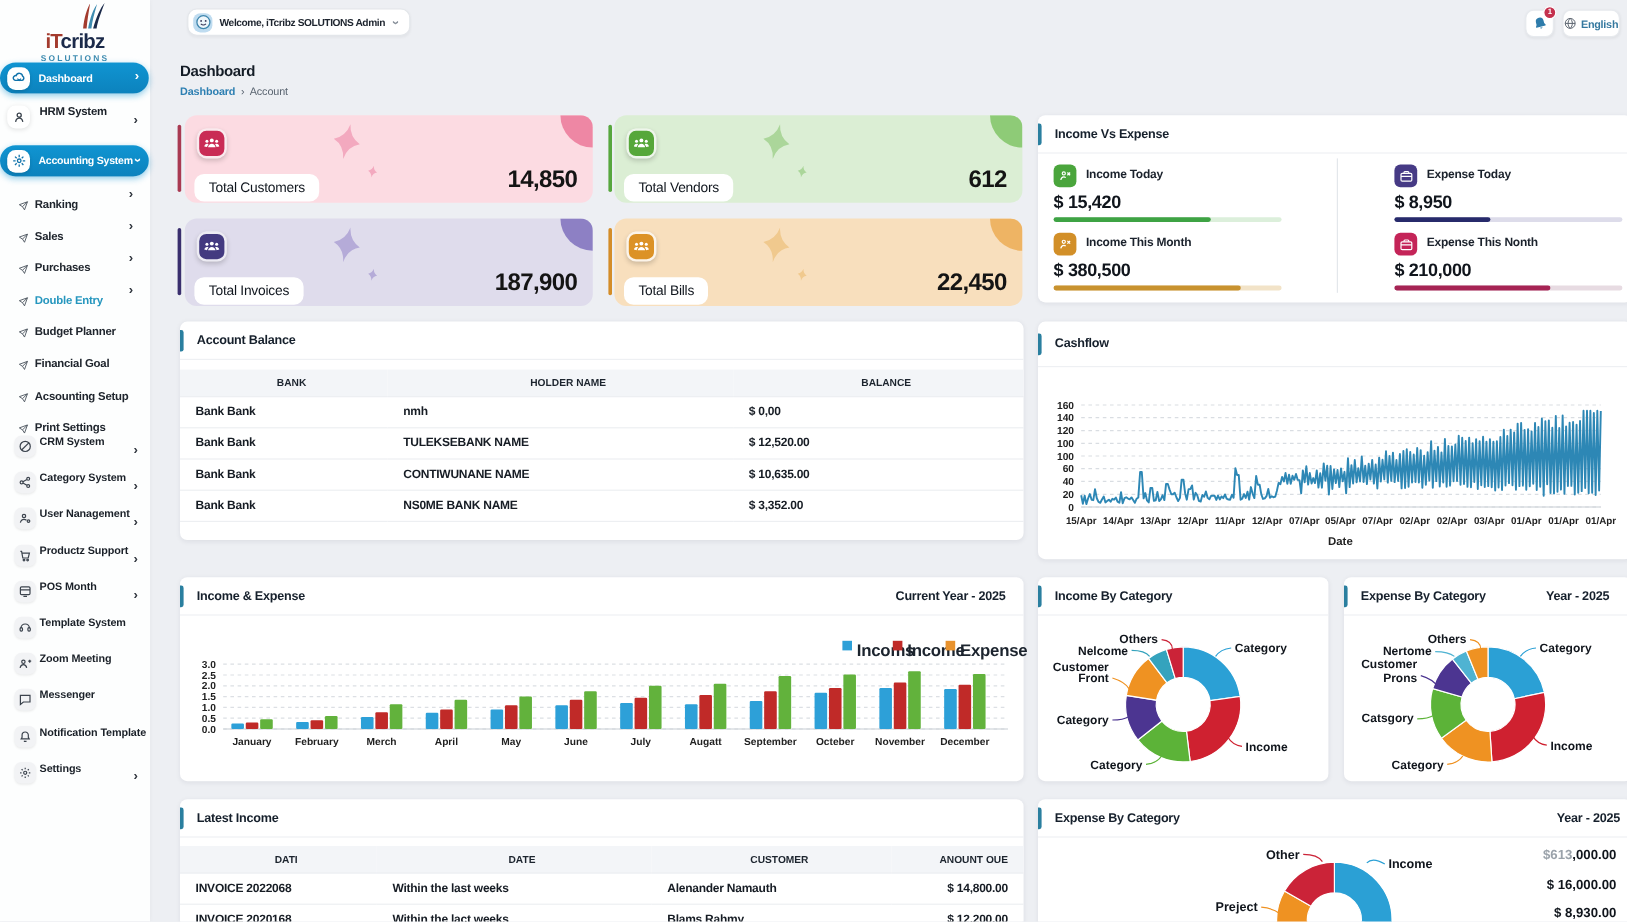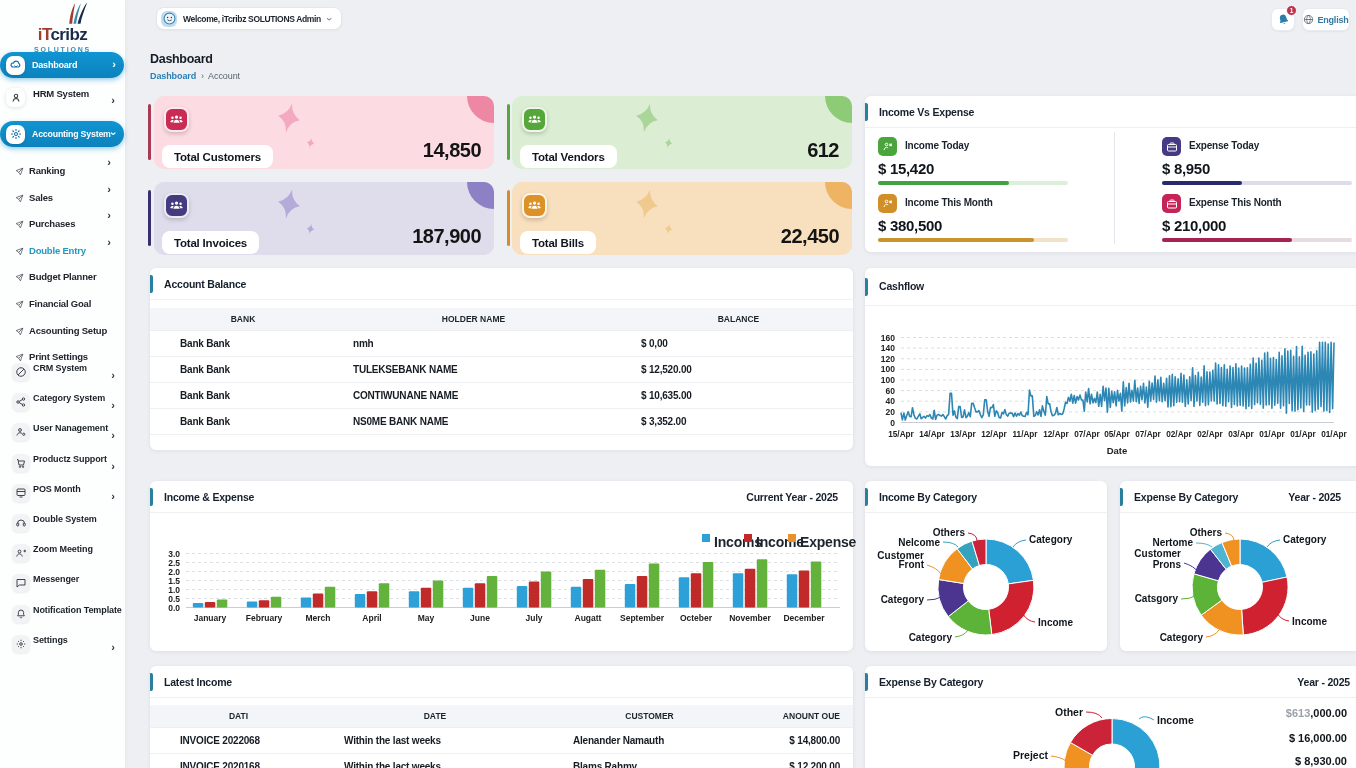--- a/index.html
+++ b/index.html
@@ -31,39 +31,39 @@
 .welcome .txt{font-size:8.5px;font-weight:bold;color:#1d242e;margin-left:6px;white-space:nowrap;letter-spacing:-.35px}
 .welcome .chev{color:#8a929c;font-size:11px;margin-left:7px;font-weight:bold}
 .iconbtn{position:absolute;background:#fff;border:1px solid #e7eaee;border-radius:7px;box-shadow:0 1px 2px rgba(0,0,0,.05);display:flex;align-items:center;justify-content:center}
 .h1{position:absolute;left:150px;top:52px;font-size:12.5px;font-weight:bold;color:#141c26;letter-spacing:-.3px}
 .crumb{position:absolute;left:150px;top:71px;font-size:9px;color:#5a6470;letter-spacing:-.1px}
 .crumb a{color:#2d7fb2;font-weight:bold;text-decoration:none}
 
 .scard{position:absolute;width:340px;height:73px;border-radius:10px;overflow:hidden}
 .sbar{position:absolute;width:3px;height:56px;border-radius:2px}
 .scard .ic{position:absolute;left:10px;top:11px;width:25px;height:25px;border-radius:8px;border:2px solid rgba(255,255,255,.9);box-shadow:0 2px 4px rgba(0,0,0,.18);display:flex;align-items:center;justify-content:center}
-.scard .chip{position:absolute;left:8px;bottom:1px;height:23px;background:#fff;border-radius:8px;display:flex;align-items:center;padding:0 12px;font-size:11.5px;font-weight:bold;color:#10161e;letter-spacing:-.2px;white-space:nowrap}
+.scard .chip{position:absolute;left:8px;bottom:1px;height:23px;background:#fff;border-radius:8px;display:flex;align-items:center;padding:0 12px;font-size:11.5px;font-weight:normal;color:#10161e;letter-spacing:-.2px;white-space:nowrap}
 .scard .val{position:absolute;right:13px;bottom:7px;font-size:20px;font-weight:bold;color:#141414;letter-spacing:-.5px}
 .scard .corner{position:absolute;right:0;top:0;width:27px;height:27px;border-bottom-left-radius:100%}
 
 .panel{position:absolute;background:#fff;border-radius:6px;box-shadow:0 1px 4px rgba(25,35,50,.07)}
 .ptitle{position:absolute;left:0;top:0;right:0;height:32px;border-bottom:1px solid #eef0f3}
 .ptitle .tbar{position:absolute;left:0;top:7px;width:3px;height:18px;background:#2a7f9f;border-radius:0 2px 2px 0}
 .ptitle .t{position:absolute;left:14px;top:10px;font-size:10.5px;font-weight:bold;color:#16202c;letter-spacing:-.2px;white-space:nowrap}
 .ptitle .tr{position:absolute;right:15px;top:10px;font-size:10.5px;font-weight:bold;color:#16202c;letter-spacing:-.2px;white-space:nowrap}
 
 .ive-item .iic{position:absolute;width:19px;height:19px;border-radius:5px;display:flex;align-items:center;justify-content:center}
 .ive-item .lab{position:absolute;font-size:10px;font-weight:bold;color:#1b222c;letter-spacing:-.2px;white-space:nowrap}
 .ive-item .val{position:absolute;font-size:15px;font-weight:bold;color:#10151c;letter-spacing:-.3px}
 .ive-item .track{position:absolute;width:190px;height:4px;border-radius:2px}
 .ive-item .fill{height:4px;border-radius:2px}
 
 table.tbl{border-collapse:collapse;width:100%;table-layout:fixed}
 table.tbl th{background:#f3f5f8;font-size:8.5px;color:#1c242e;text-align:center;font-weight:bold;padding:6px 0 6px 13px;letter-spacing:0;white-space:nowrap}
-table.tbl td{font-size:10px;color:#161c24;font-weight:bold;padding:7px 0 7px 30px;border-top:1px solid #edeff2;letter-spacing:-.2px;white-space:nowrap}
+table.tbl td{font-size:10px;color:#161c24;font-weight:bold;padding:7px 0 7px 13px;border-top:1px solid #edeff2;letter-spacing:-.2px;white-space:nowrap}
 table.tbl tr:last-child td{border-bottom:1px solid #edeff2}
 
 .leg{position:absolute;display:flex;align-items:flex-start;font-size:14px;font-weight:bold;color:#1c242e;letter-spacing:-.2px}
 .leg .sw{width:8px;height:8px;margin-right:4px;display:inline-block}
 </style>
 </head>
 <body>
 
 <div class="sidebar">
   <svg class="abs" style="left:63px;top:0px" width="25" height="26" viewBox="0 0 30 26">
@@ -213,21 +213,21 @@
       <div class="chev">›</div>
     </div>
   <div class="mrow" style="top:514px">
       <div class="gico">
         <svg width="12" height="12" viewBox="0 0 24 24" fill="none" stroke="#3c444e" stroke-width="2">
           <path d="M5 13a7 7 0 0 1 14 0"></path>
           <rect x="3.5" y="12" width="4" height="6" rx="1.8"></rect>
           <rect x="16.5" y="12" width="4" height="6" rx="1.8"></rect>
         </svg>
       </div>
-      <div class="txt" style="margin-left:3px;font-size:9px;letter-spacing:-.1px">Double System</div>
+      <div class="txt" style="margin-left:3px;font-size:9px;letter-spacing:-.1px">Template System</div>
     </div>
   <div class="mrow" style="top:544px">
       <div class="gico">
         <svg width="12" height="12" viewBox="0 0 24 24" fill="none" stroke="#3c444e" stroke-width="2">
           <circle cx="9" cy="9" r="2.8"></circle>
           <path d="M3.5 19c.7-3.4 2.8-5.2 5.5-5.2s4.8 1.8 5.5 5.2"></path>
           <path d="M17 8h5M19.5 5.5v5"></path>
         </svg>
       </div>
       <div class="txt" style="margin-left:3px;font-size:9px;letter-spacing:-.1px">Zoom Meeting</div>

